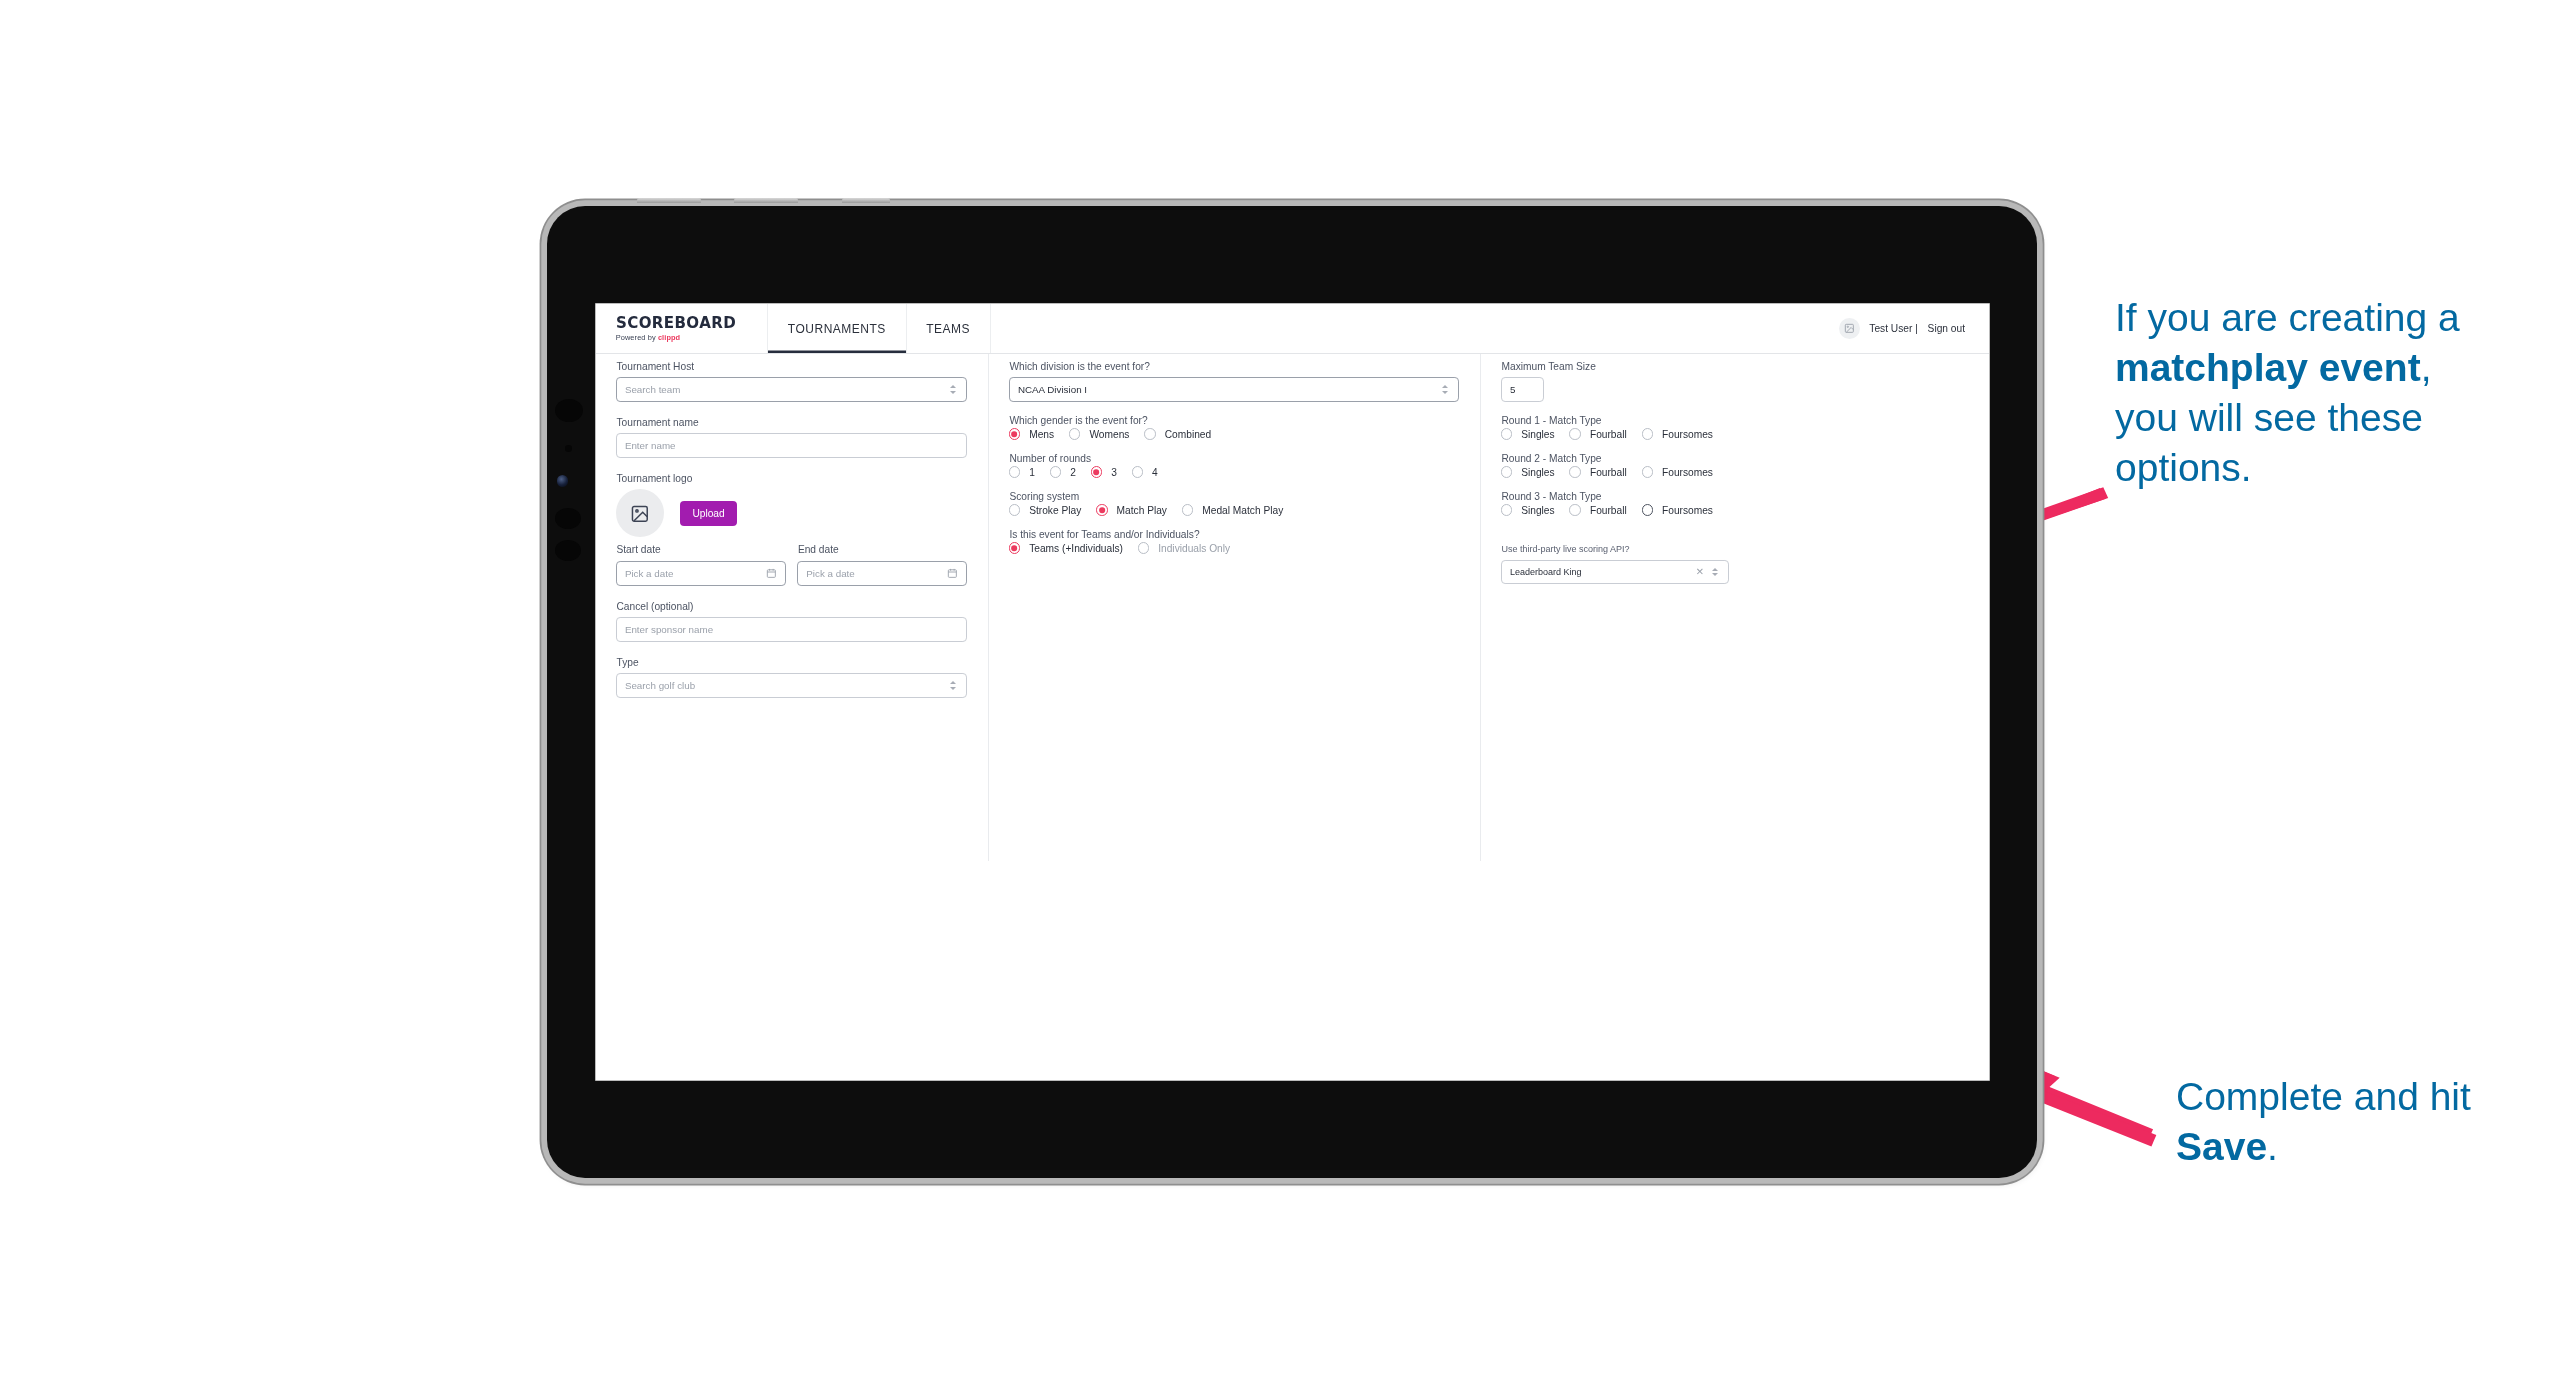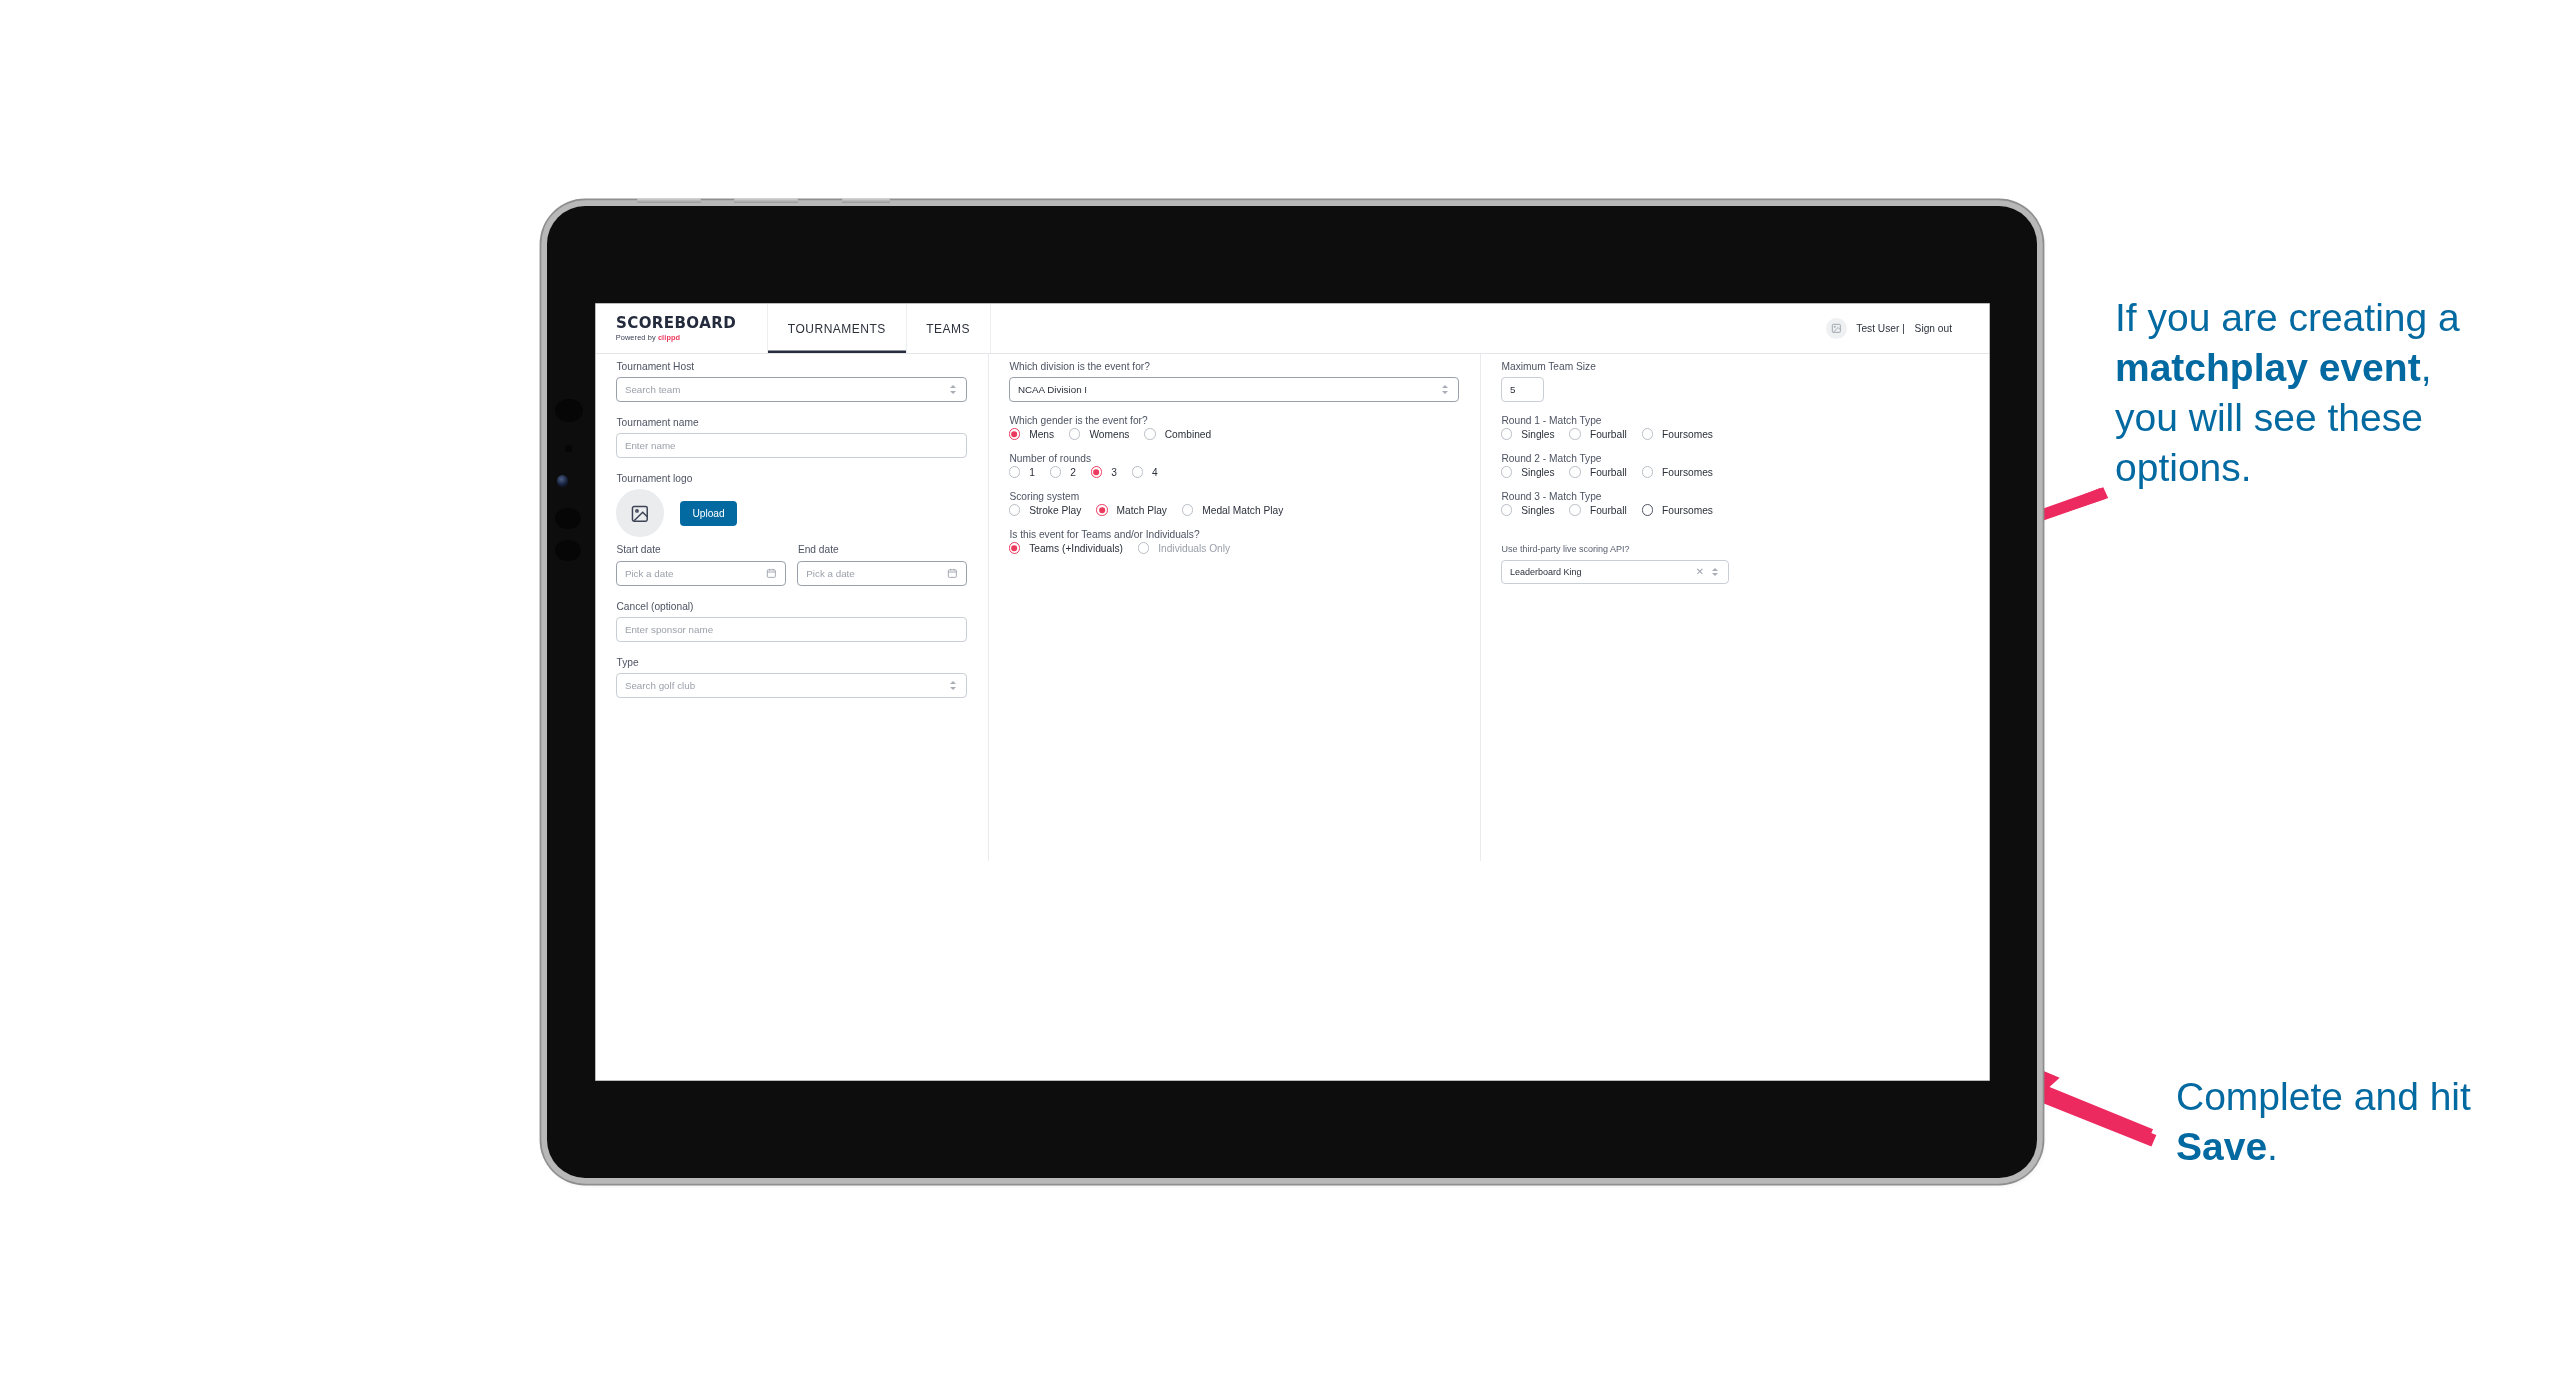--- a/index.html
+++ b/index.html
@@ -29,21 +29,21 @@
   }
 
   
   #appbar{height:49px;background:#fff;border-bottom:0.8px solid #e3e5e8;display:flex;align-items:stretch;position:relative;}
   .logo-wrap{display:flex;flex-direction:column;justify-content:center;padding:0 21px 0 19.7px;border-right:0.8px solid #eceef0;}
   .logo-main{font-family:"DejaVu Sans", sans-serif;font-weight:bold;font-size:16.4px;letter-spacing:0.4px;color:#242b3d;line-height:1;transform:scaleX(.92);transform-origin:left;}
   .logo-sub{font-size:7.4px;color:#3b4254;margin-top:2.5px;letter-spacing:0.1px;}
   .logo-sub b{color:#ec3a5f;font-weight:bold;}
   .navtab{display:flex;align-items:center;padding:0 19.7px;font-size:12px;color:#2b303b;letter-spacing:0.5px;border-right:0.8px solid #eceef0;cursor:pointer;}
   .navtab.active{box-shadow:inset 0 -2.5px 0 #262d3d;}
-  .user-zone{margin-left:auto;display:flex;align-items:center;gap:9.8px;padding-right:37px;}
+  .user-zone{margin-left:auto;display:flex;align-items:center;gap:9.8px;padding-right:24px;}
   .avatar{width:21px;height:21px;border-radius:50%;background:#eef0f2;display:flex;align-items:center;justify-content:center;}
   .user-name{font-size:10.2px;color:#2b303b;}
   .sign-out{font-size:10.2px;color:#2b303b;cursor:pointer;}
 
   
   #pagehead{display:flex;align-items:center;padding:18px 29.5px 11.5px 19.7px;}
   #pagetitle{font-size:12.7px;color:#2b303b;}
   #backlink{margin-left:auto;display:flex;align-items:center;gap:5.7px;font-size:11px;color:#2b303b;cursor:pointer;}
 
   
@@ -65,21 +65,21 @@
   .inp .val{color:#2b303b;}
   .inp .sfx{margin-left:auto;display:flex;align-items:center;gap:8.2px;color:#9aa0aa;}
 
   .updown{display:inline-block;width:7.4px;height:11.5px;position:relative;}
   .updown:before,.updown:after{content:"";position:absolute;left:0;border-left:3.3px solid transparent;border-right:3.3px solid transparent;}
   .updown:before{top:1.6px;border-bottom:3.3px solid #a7acb5;}
   .updown:after{bottom:1.6px;border-top:3.3px solid #a7acb5;}
 
   .logo-row{display:flex;align-items:center;gap:16.4px;margin-top:1.6px;}
   .logo-circle{width:48px;height:48px;border-radius:50%;background:#ebecee;display:flex;align-items:center;justify-content:center;}
-  .upload-btn{background:#0369a1;color:#fff;font-size:10.2px;border-radius:4.1px;padding:6.6px 12.3px;cursor:pointer;}
+  .upload-btn{background:#a21caf;color:#fff;font-size:10.2px;border-radius:4.1px;padding:6.6px 12.3px;cursor:pointer;}
 
   .date-row{display:flex;gap:11.5px;}
   .date-col{width:calc(50% - 5.7px);}
 
   
   .radiorow{display:flex;align-items:center;gap:0;margin:2.5px 0 0 0;flex-wrap:wrap;}
   .radio{display:flex;align-items:center;gap:9px;margin-right:14.8px;cursor:pointer;}
   .rdot{width:11.5px;height:11.5px;border-radius:50%;border:1.3px solid #b9bec6;box-sizing:border-box;position:relative;flex:none;}
   .rdot.on{border-color:#ec3a5f;}
   .rdot.on:after{content:"";position:absolute;left:50%;top:50%;width:5.7px;height:5.7px;border-radius:50%;background:#ec3a5f;transform:translate(-50%,-50%);}

